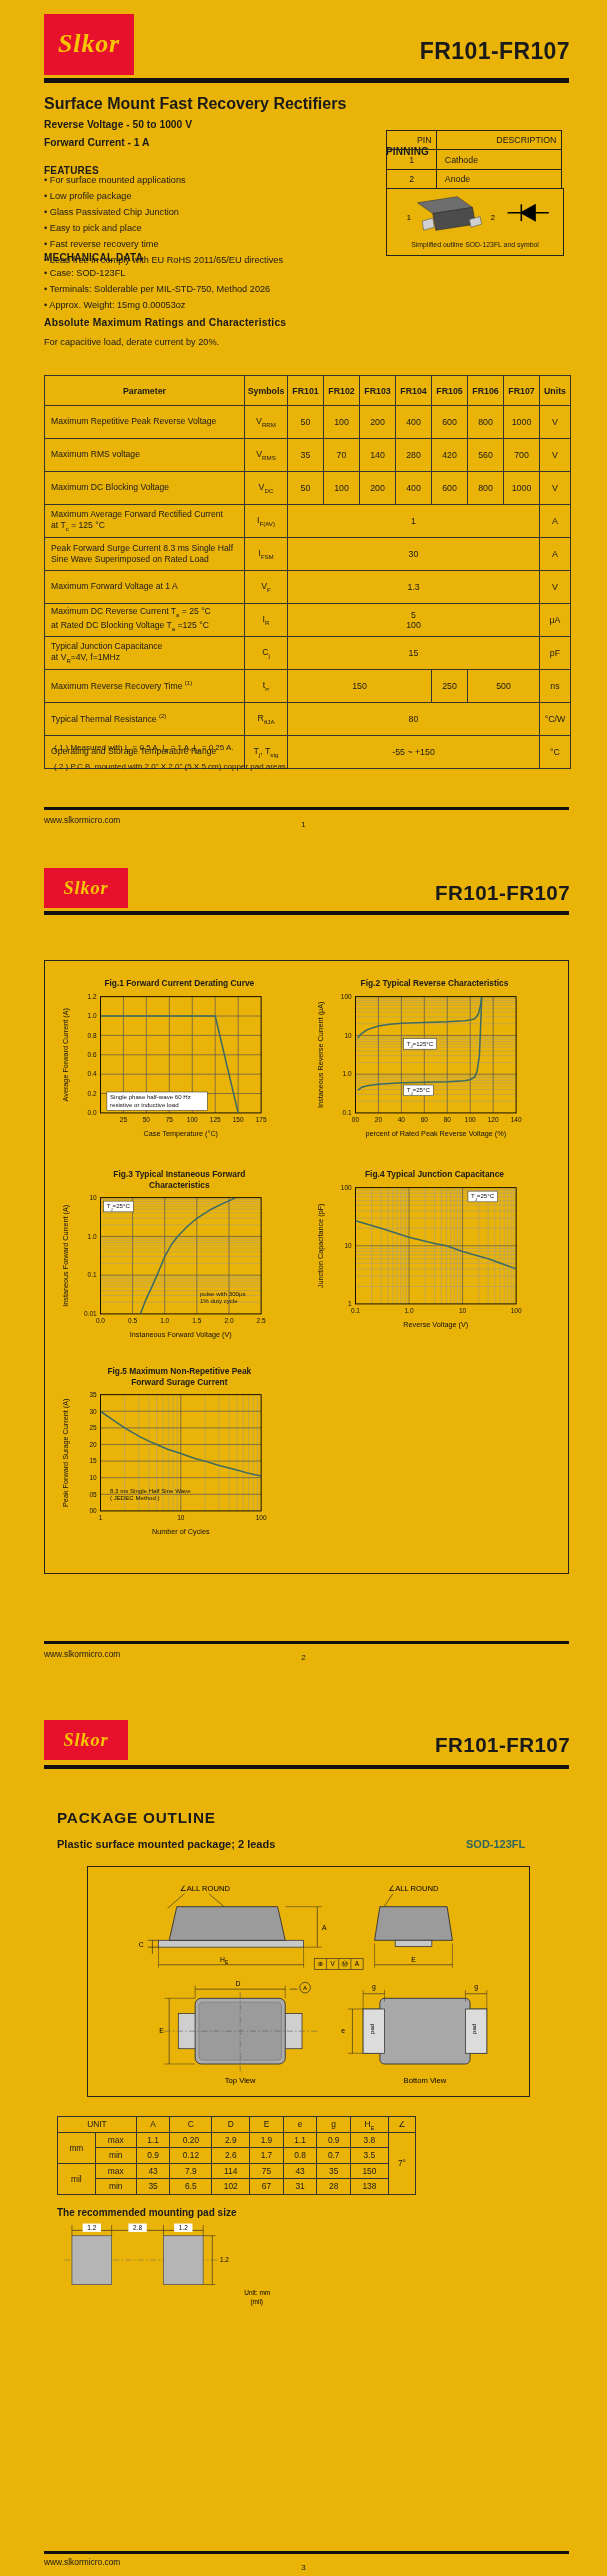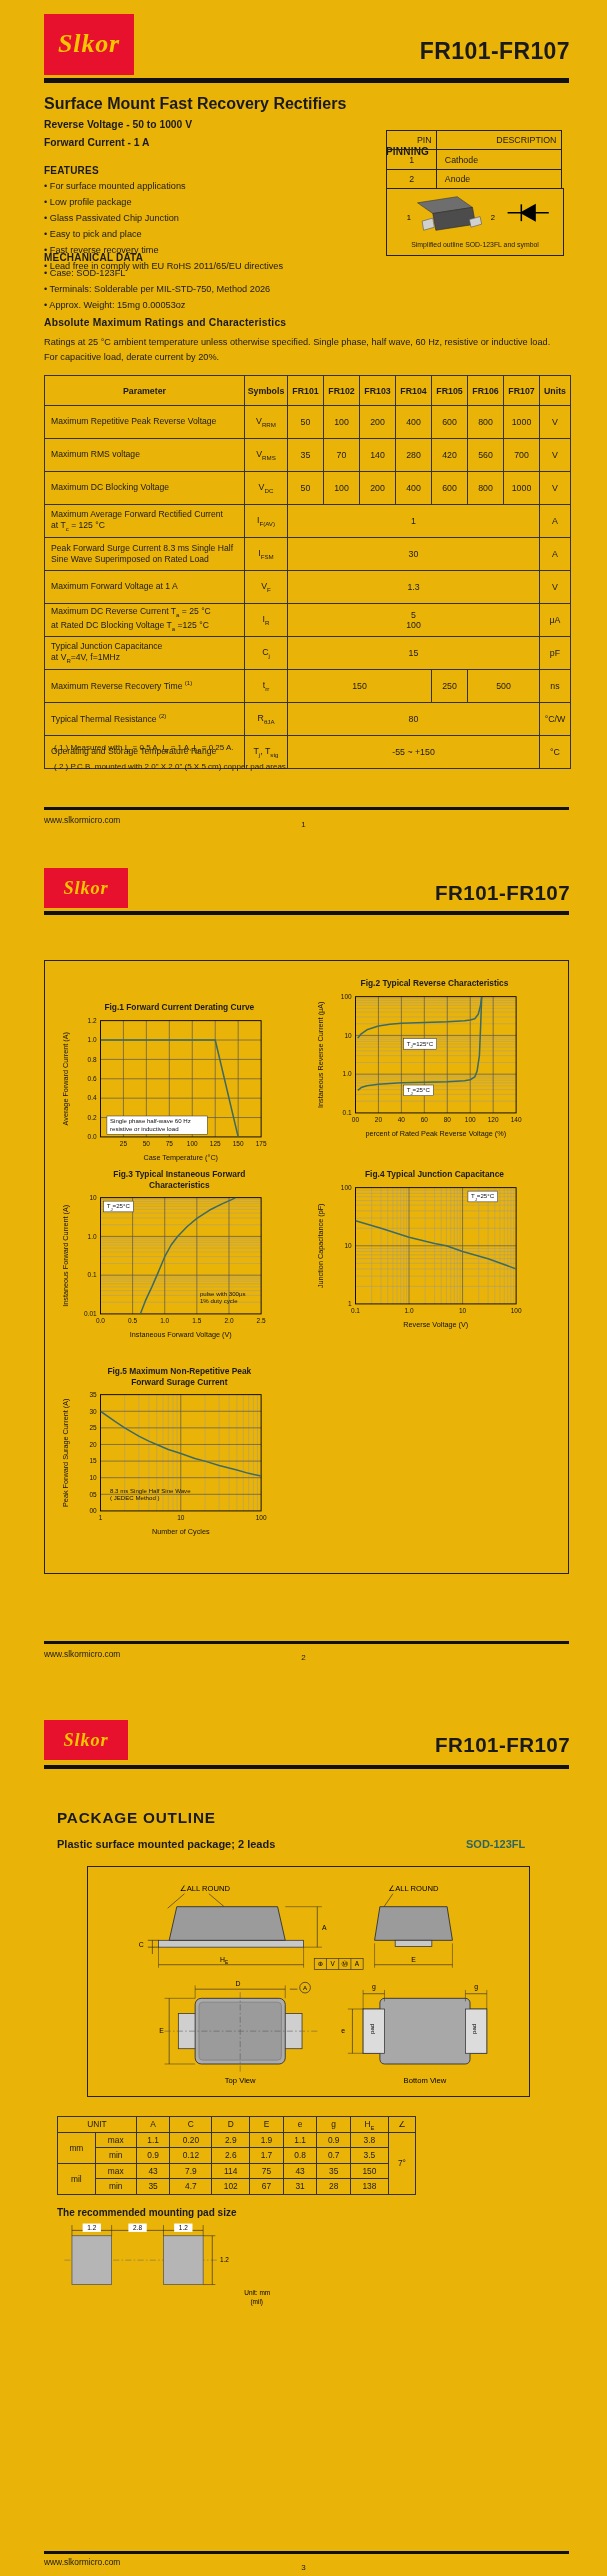--- a/index.html
+++ b/index.html
@@ -56,21 +56,21 @@
     <span style="font-size: 26px; color: rgb(247, 198, 0);">Slkor</span>
   </div>
   <div class="abs part-title" style="left:291px;top:38px;width:279px;font-size:23px;">FR101-FR107</div>
   <div class="abs rule" style="left:44px;top:78px;width:525px;height:4.6px;"></div>
 
   <div class="abs h-sub" style="left:44px;top:95px;">Surface Mount Fast Recovery Rectifiers</div>
   <div class="abs h-line" style="left:44px;top:119px;">Reverse Voltage - 50 to 1000 V</div>
   <div class="abs h-line" style="left:44px;top:137px;">Forward Current - 1 A</div>
 
   <div class="abs h-sec" style="left:44px;top:165px;">FEATURES</div>
-  <ul class="abs plain" style="left:44px;top:178px;width:321px;" id="features-list">
+  <ul class="abs plain" style="left:44px;top:172px;width:321px;" id="features-list">
       <li>For surface mounted applications</li>
       <li>Low profile package</li>
       <li>Glass Passivated Chip Junction</li>
       <li>Easy to pick and place</li>
       <li>Fast reverse recovery time</li>
       <li>Lead free in comply with EU RoHS 2011/65/EU directives</li>
     </ul>
 
   <div class="abs h-sec" style="left:44px;top:252px;">MECHANICAL DATA</div>
   <ul class="abs plain" style="left:44px;top:265px;width:336px;" id="mechanical-list">
@@ -112,21 +112,20 @@
         <line x1="176" y1="20" x2="176" y2="42"></line>
         <polygon points="176,31 194,21 194,41" fill="#000"></polygon>
         <line x1="194" y1="31" x2="212" y2="31"></line>
       </g>
     </svg>
     <div class="cap">Simplified outline SOD-123FL and symbol</div>
   </div>
 
   <div class="abs h-sec" style="left:44px;top:317px;font-size:10.3px;">Absolute Maximum Ratings and Characteristics</div>
   <div class="abs" style="left:44px;top:335px;width:525px;font-size:9.2px;line-height:14.5px;">
-    <div>Ratings at 25 °C ambient temperature unless otherwise specified. Single phase, half wave, 60 Hz, resistive or inductive load.</div>
     <div>For capacitive load, derate current by 20%.</div>
   </div>
 
   <div class="abs" style="left:44px;top:375px;">
     <table class="ratings" id="ratings-table">
         <colgroup>
           <col style="width: 200px;">
           <col style="width: 43px;">
           <col style="width: 36px;">
           <col style="width: 36px;">
@@ -278,21 +277,21 @@
   <div class="abs site" style="left:44px;top:815px;">www.slkormicro.com</div>
   <div class="abs pageno" style="left:0;top:820px;width:607px;">1</div>
 
   <div class="abs logo" style="left: 44px; top: 868px; width: 84px; height: 40px; background: rgb(232, 17, 45);">
     <span style="font-size: 18.4px; color: rgb(247, 198, 0);">Slkor</span>
   </div>
   <div class="abs part-title" style="left:291px;top:881px;width:279px;font-size:20.6px;">FR101-FR107</div>
   <div class="abs rule" style="left:44px;top:911px;width:525px;height:3.8px;"></div>
 
   <div class="abs figbox" style="left:44px;top:960px;width:523px;height:612px;" id="figure-box">
-    <div class="chart" style="left:13.8px;top:17px;margin-top:24px;"><div class="ct">
+    <div class="chart" style="left:13.8px;top:17px;"><div class="ct">
           <div>Fig.1  Forward Current Derating Curve</div>
         </div><svg width="239" height="179" viewBox="0 0 312 234">
           <line x1="84" y1="10" x2="84" y2="162" stroke="#555" stroke-width="0.9"></line>
           <line x1="114" y1="10" x2="114" y2="162" stroke="#555" stroke-width="0.9"></line>
           <line x1="144" y1="10" x2="144" y2="162" stroke="#555" stroke-width="0.9"></line>
           <line x1="174" y1="10" x2="174" y2="162" stroke="#555" stroke-width="0.9"></line>
           <line x1="204" y1="10" x2="204" y2="162" stroke="#555" stroke-width="0.9"></line>
           <line x1="234" y1="10" x2="234" y2="162" stroke="#555" stroke-width="0.9"></line>
           <line x1="54" y1="136.66666666666666" x2="264" y2="136.66666666666666" stroke="#555" stroke-width="0.9"></line>
           <line x1="54" y1="111.33333333333333" x2="264" y2="111.33333333333333" stroke="#555" stroke-width="0.9"></line>
@@ -696,21 +695,21 @@
             <td>7.9</td>
             <td>114</td>
             <td>75</td>
             <td>43</td>
             <td>35</td>
             <td>150</td>
           </tr>
           <tr>
             <td>min</td>
             <td>35</td>
-            <td>4.7</td>
+            <td>6.5</td>
             <td>102</td>
             <td>67</td>
             <td>31</td>
             <td>28</td>
             <td>138</td>
           </tr>
         </tbody>
       </table>
   </div>
 

